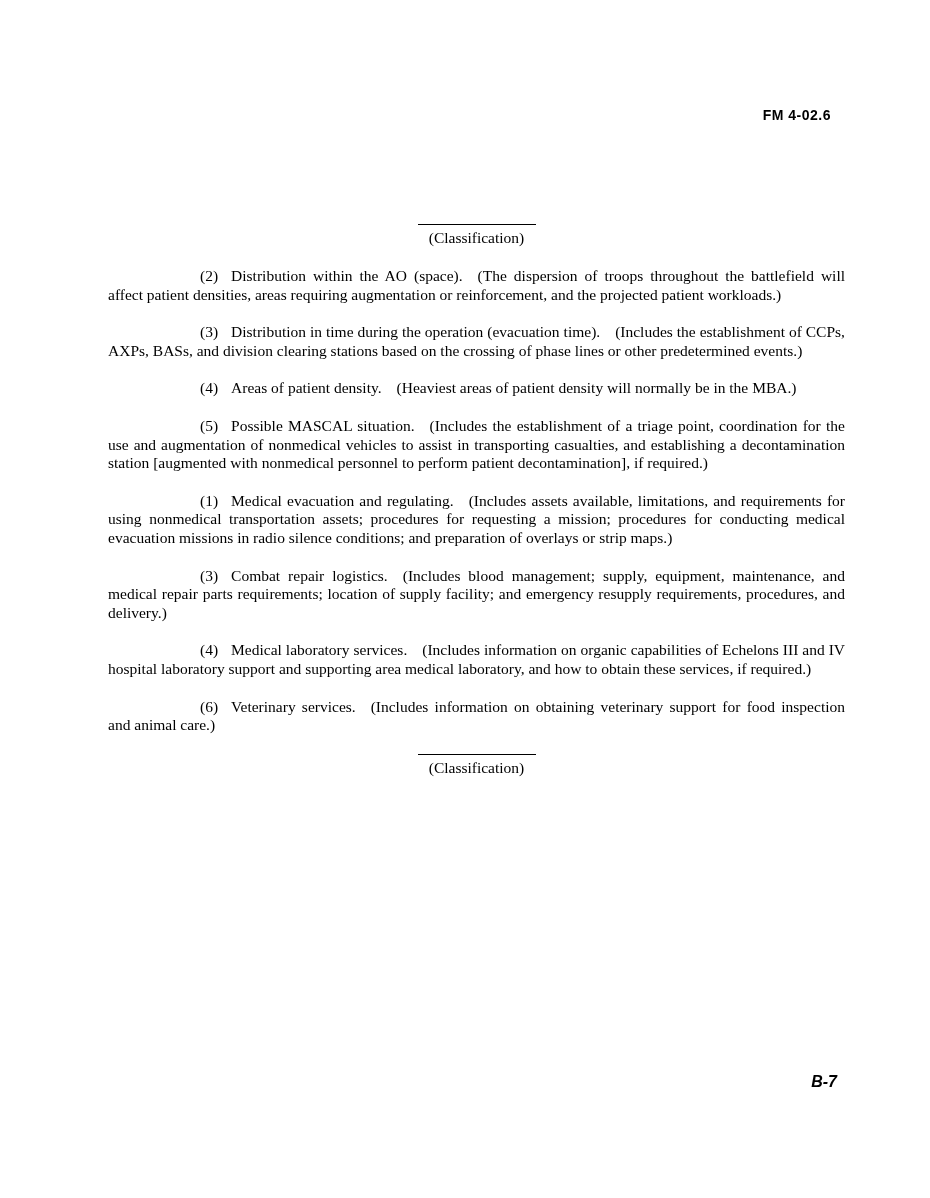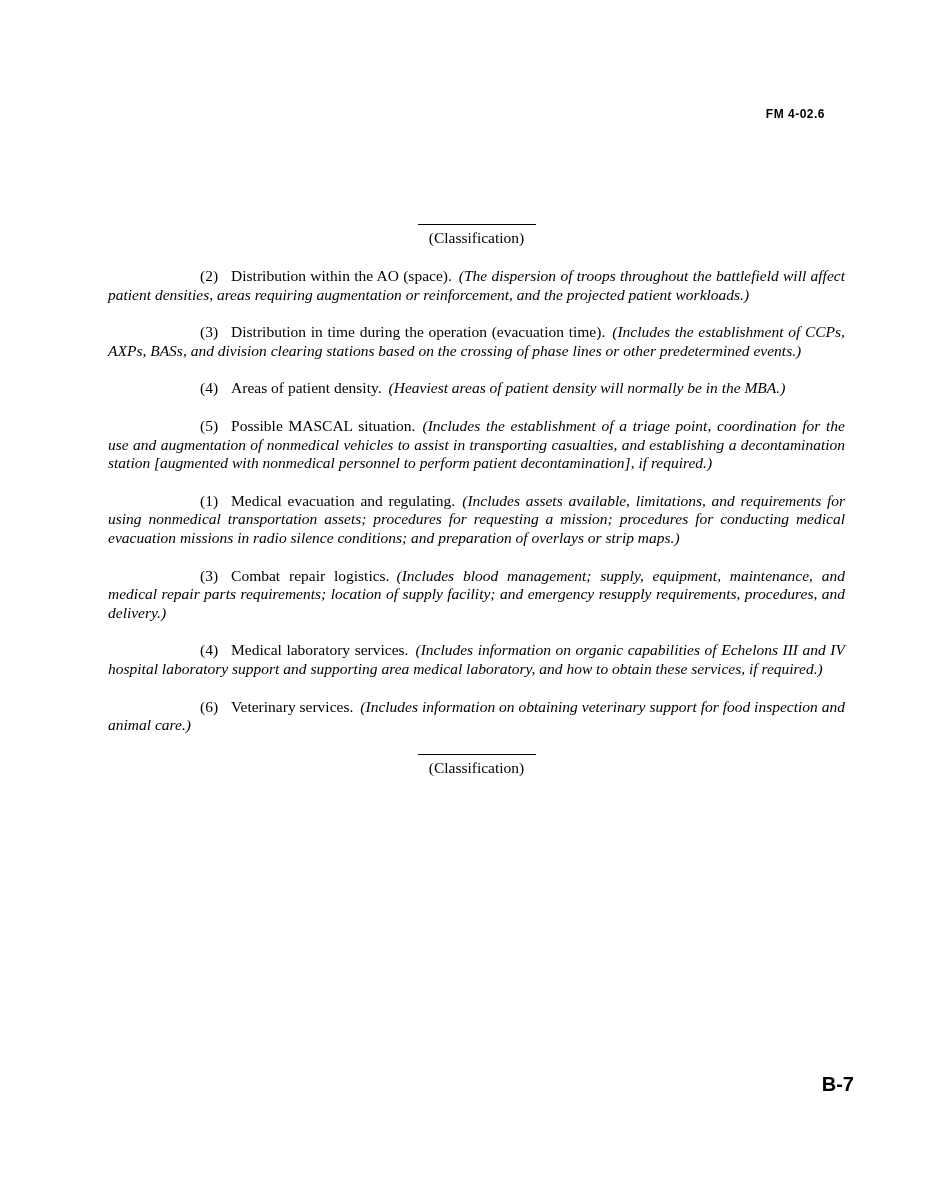--- a/index.html
+++ b/index.html
@@ -11,33 +11,34 @@
     width: 930px;
     height: 1198px;
     position: relative;
     overflow: hidden;
     font-family: "Liberation Serif", serif;
     color: #000000;
   }
   .doc-number {
     position: absolute;
     top: 107px;
-    right: 105px;
+    right: 99px;
     font-family: "Liberation Sans", sans-serif;
     font-weight: bold;
-    font-size: 12px;
+    font-size: 14px;
     letter-spacing: 0.5px;
   }
   .page-number {
     position: absolute;
     top: 1073px;
-    right: 76px;
+    right: 93px;
     font-family: "Liberation Sans", sans-serif;
     font-weight: bold;
-    font-size: 20px;
+    font-size: 16px;
+    font-style: italic;
   }
   .content {
     position: absolute;
     top: 224px;
     left: 108px;
     right: 85px;
   }
   .class-block {
     text-align: center;
     margin-bottom: 20px;
@@ -64,21 +65,21 @@
   .p-label {
     margin-right: 13px;
   }
   .p-label.wide {
     margin-right: 20px;
   }
   .p-lead {
     margin-right: 7px;
   }
   .p-italic {
-    font-style: italic;
+    margin-left: 8px;
   }
   .class-block.bottom {
     margin-top: 2px;
     margin-bottom: 0;
   }
 </style>
 </head>
 <body>
 
 <div class="doc-number">FM  4-02.6</div>

